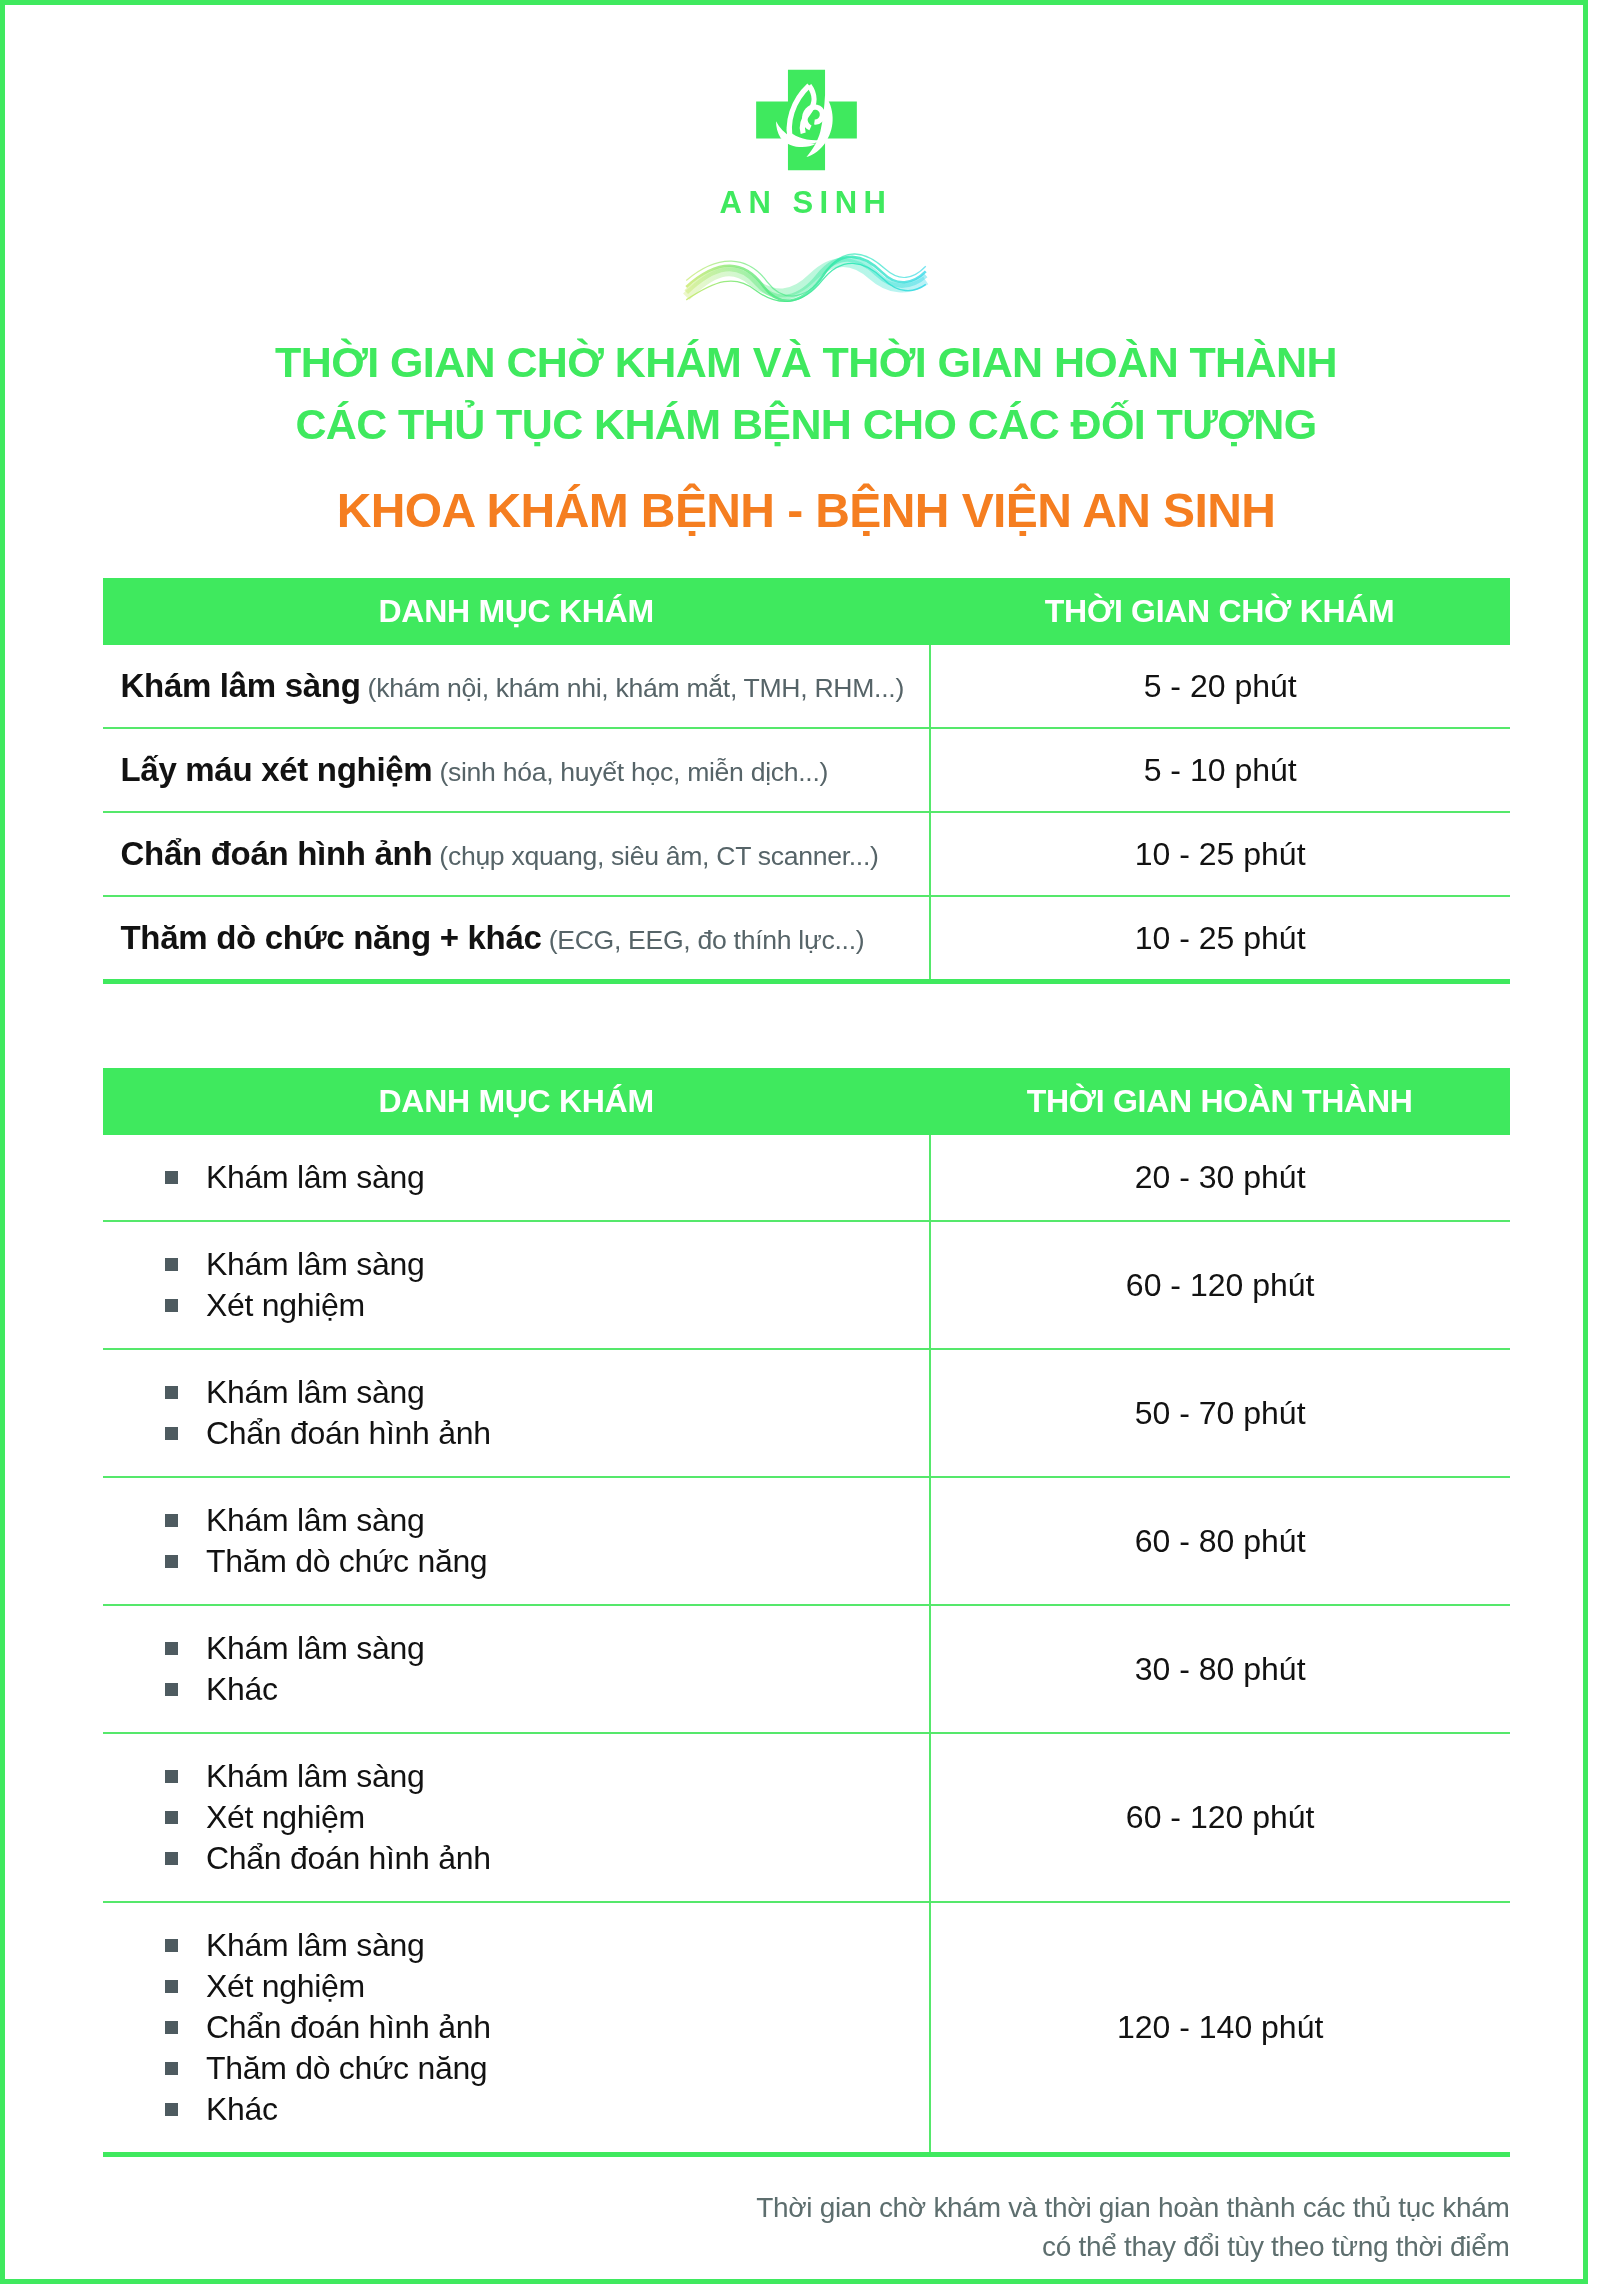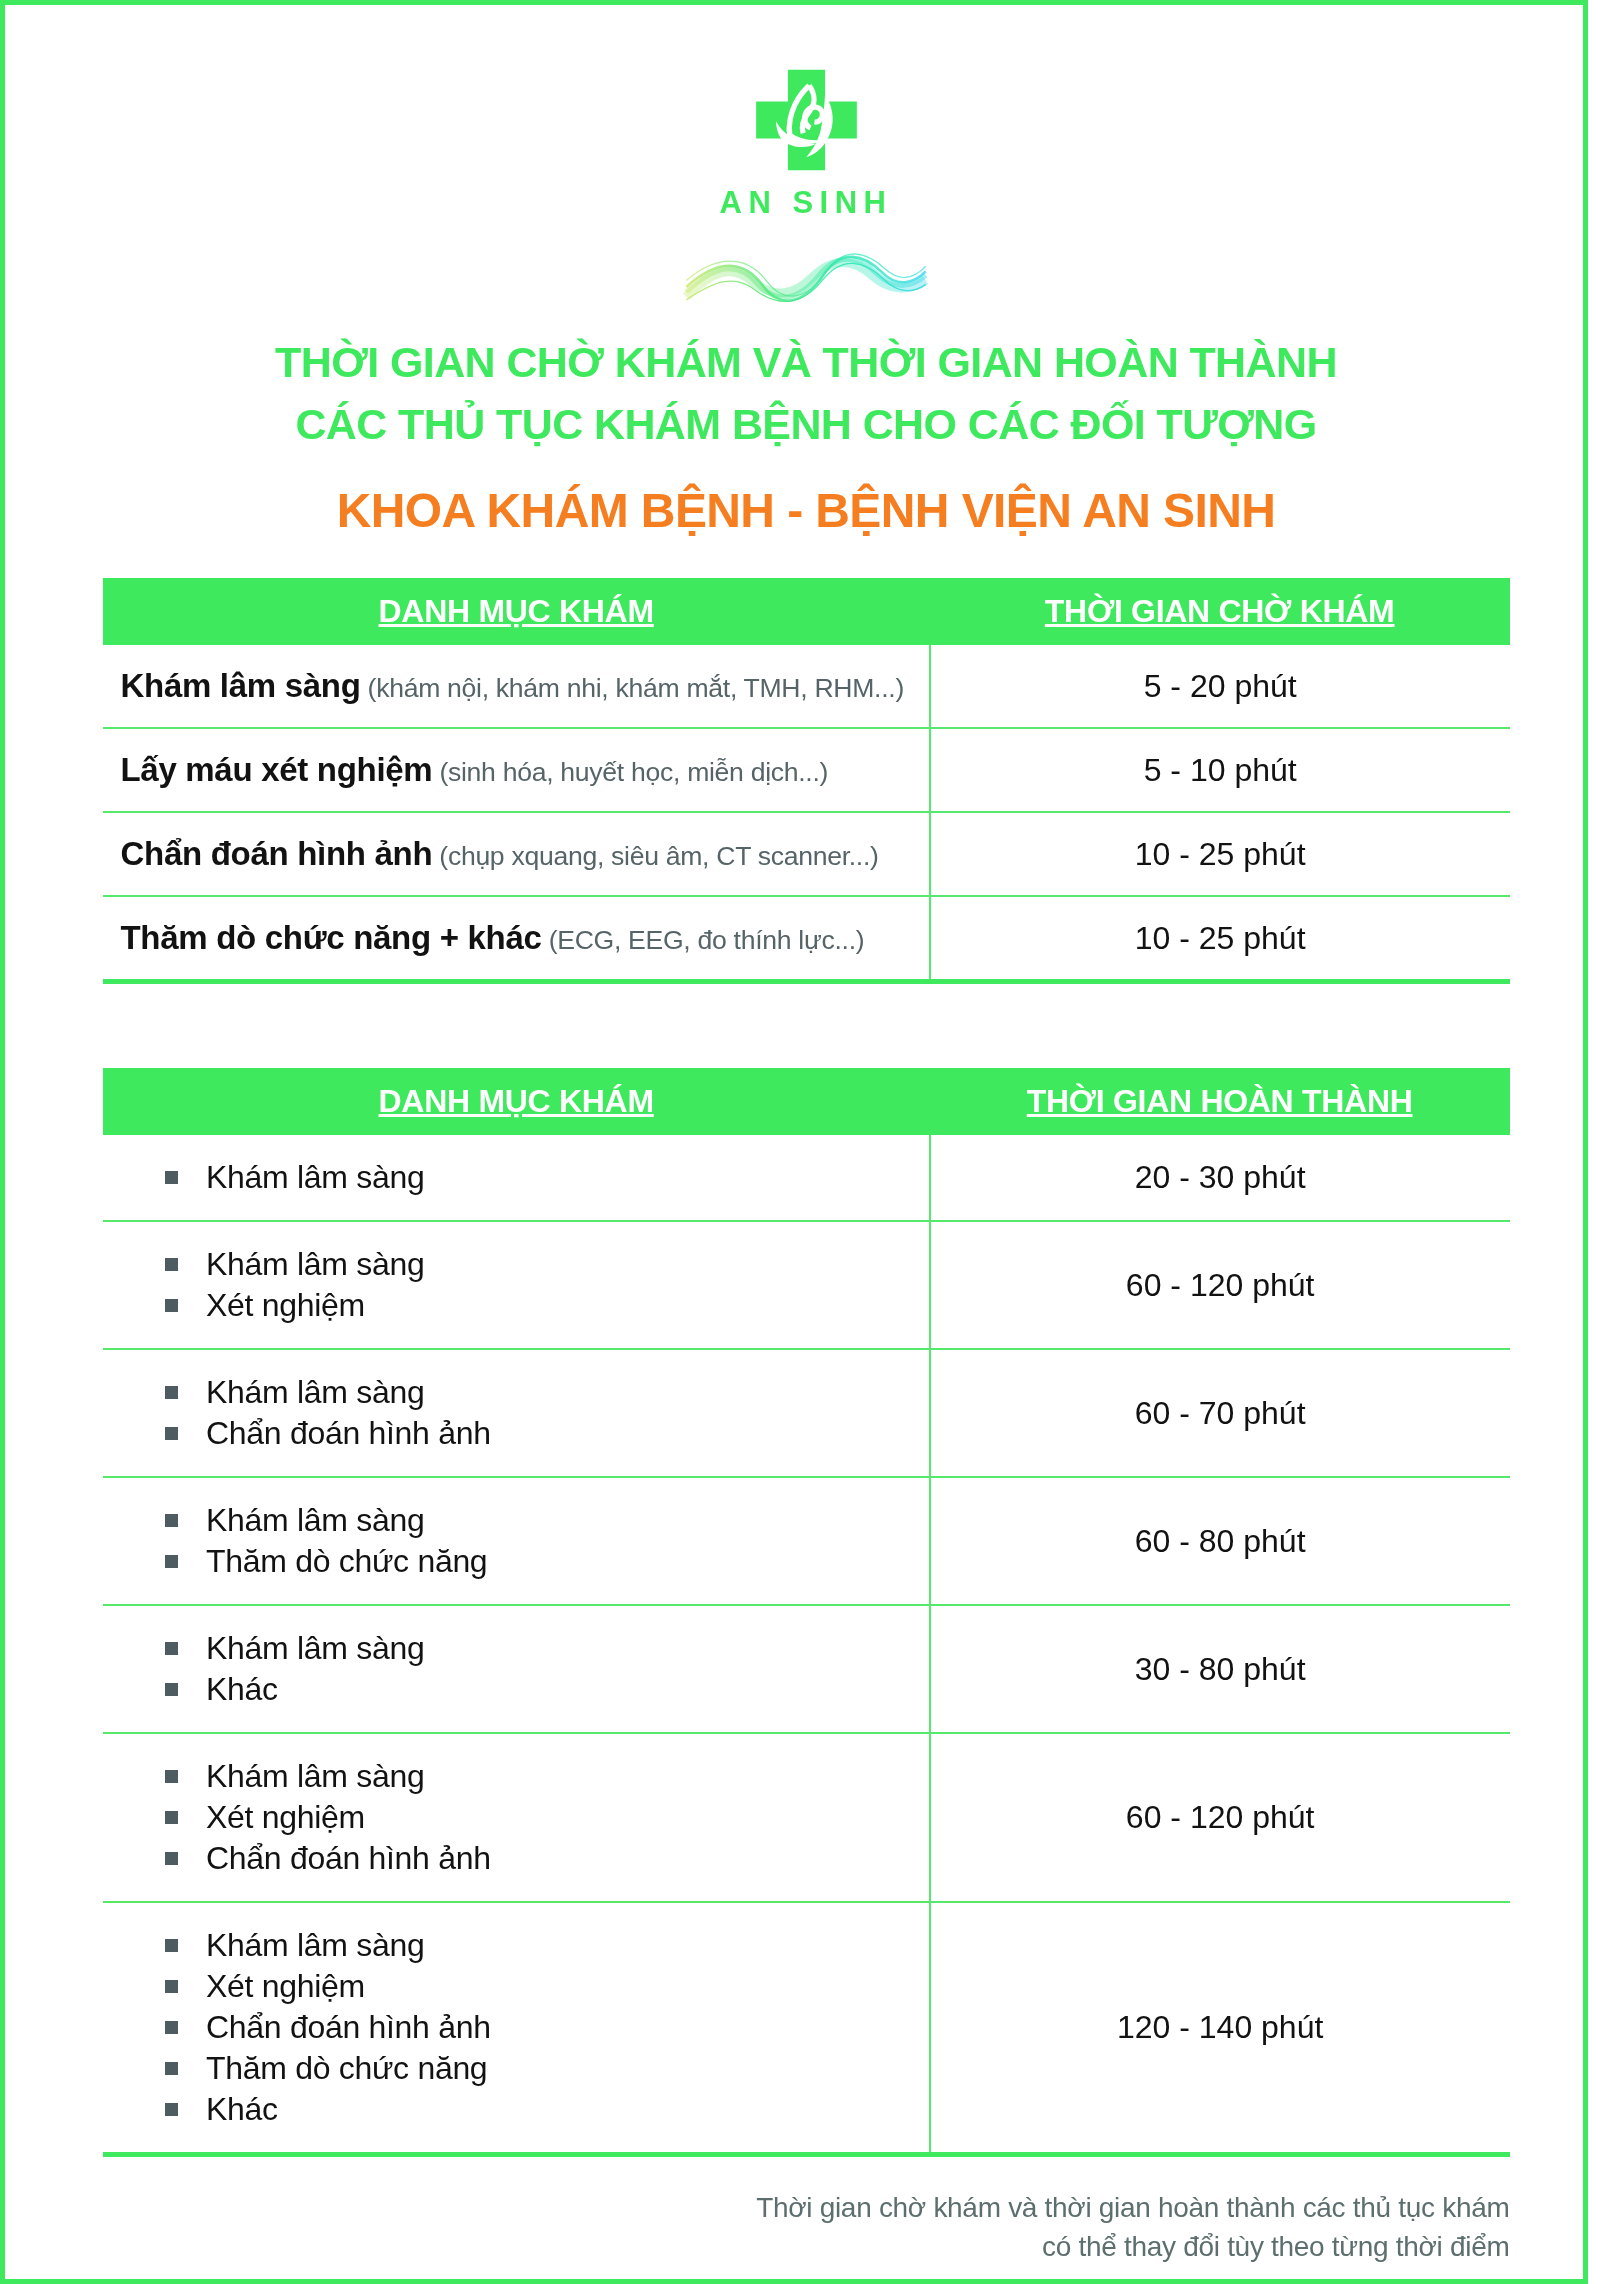--- a/index.html
+++ b/index.html
@@ -42,21 +42,21 @@
     width:1407px; border-collapse:collapse; table-layout:fixed;
     border-bottom:5.8px solid var(--green,#3FE95E);
   }
   table.grid.t1{ margin-top:40px; }
   table.grid.t2{ margin-top:84px; }
   table.grid col.c1{ width:58.8%; }
   table.grid col.c2{ width:41.2%; }
   table.grid th{
     background:var(--green,#3FE95E); color:#ffffff;
     font-size:32px; font-weight:700; letter-spacing:-0.3px;
-    height:67px; text-align:center; padding:0;text-decoration:underline;
+    height:67px; text-align:center; padding:0;
   }
   table.grid tbody tr + tr{ border-top:2.6px solid var(--green-line,#55E86B); }
   table.grid td{ vertical-align:middle; }
   table.grid td.time{
     border-left:2.6px solid var(--green-line,#55E86B);
     text-align:center; font-size:32px; color:var(--text-dark,#121212);
   }
 
   
   .t1 td.cat{ height:80px; padding-left:18px; }
@@ -176,21 +176,21 @@
               <div class="item"><span class="bullet"></span><span>Khám lâm sàng</span></div>
               <div class="item"><span class="bullet"></span><span>Xét nghiệm</span></div>
             </td>
             <td class="time">60 - 120 phút</td>
           </tr>
           <tr>
             <td class="items">
               <div class="item"><span class="bullet"></span><span>Khám lâm sàng</span></div>
               <div class="item"><span class="bullet"></span><span>Chẩn đoán hình ảnh</span></div>
             </td>
-            <td class="time">60 - 70 phút</td>
+            <td class="time">50 - 70 phút</td>
           </tr>
           <tr>
             <td class="items">
               <div class="item"><span class="bullet"></span><span>Khám lâm sàng</span></div>
               <div class="item"><span class="bullet"></span><span>Thăm dò chức năng</span></div>
             </td>
             <td class="time">60 - 80 phút</td>
           </tr>
           <tr>
             <td class="items">

